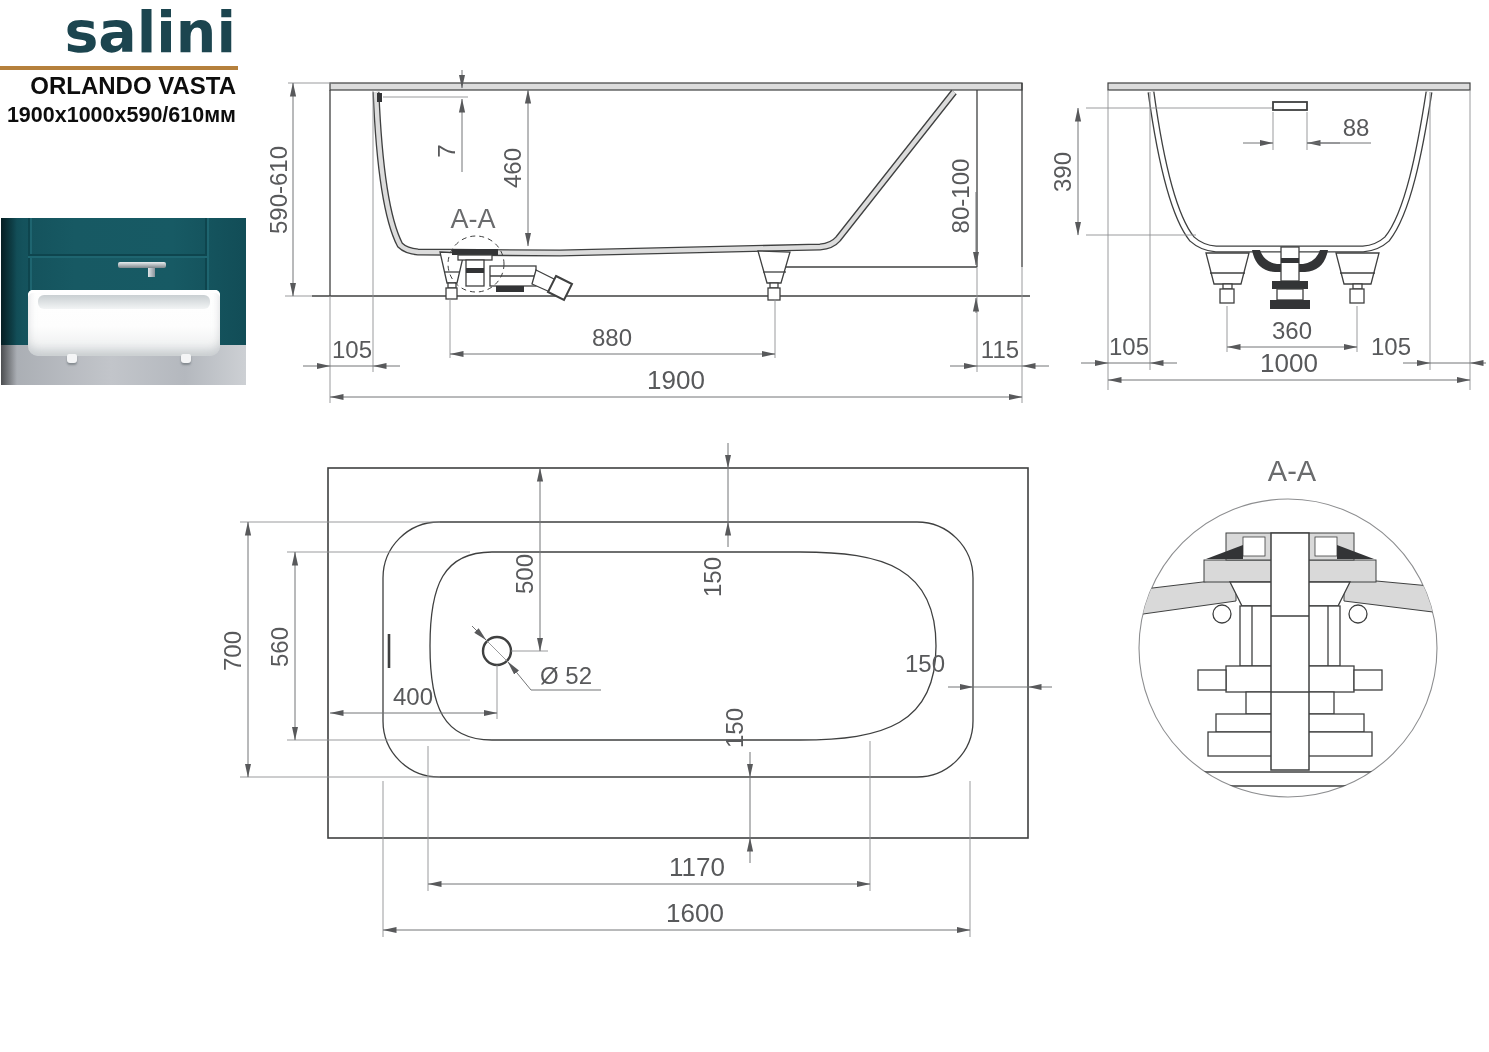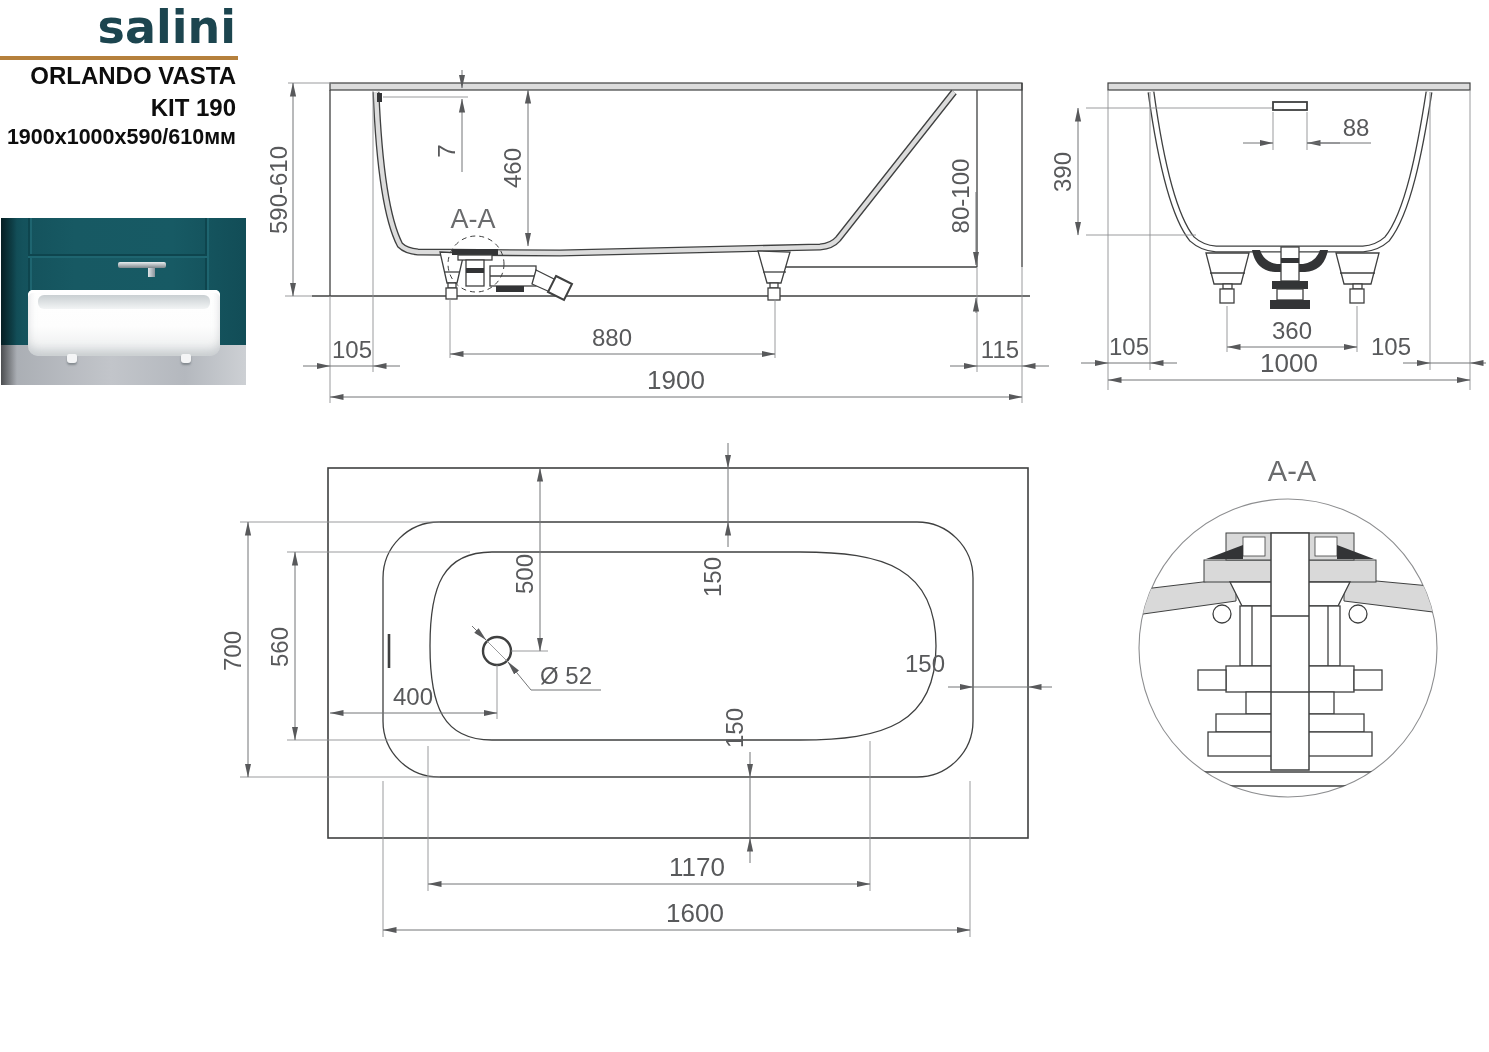--- a/index.html
+++ b/index.html
@@ -1,21 +1,21 @@
 <!DOCTYPE html>
 <html><head>
 <meta charset="utf-8">
 <style>
   html,body{margin:0;padding:0;background:#fff;}
   body{width:1489px;height:1052px;position:relative;font-family:"Liberation Sans",sans-serif;overflow:hidden;}
 
   
   .brand{position:absolute;left:0;top:6px;width:240px;}
   .brand .logo{font-family:"DejaVu Sans",sans-serif;font-weight:bold;color:#1c454f;
-    font-size:46px;line-height:.92;text-align:right;letter-spacing:0;padding-right:4px;}
+    font-size:57px;line-height:.92;text-align:right;letter-spacing:0;padding-right:4px;}
   .brand .rule{height:4px;background:#b5803c;margin-top:8px;width:238px;}
   .brand .p1,.brand .p2{font-weight:bold;color:#0d0d0d;font-size:24px;text-align:right;
     padding-right:4px;line-height:1.33;}
   .brand .sz{font-weight:bold;color:#0d0d0d;font-size:21.5px;text-align:right;padding-right:4px;line-height:1.3;}
 
   
   .photo{position:absolute;left:1px;top:218px;width:245px;height:167px;overflow:hidden;background:#15555f;}
   .photo .wall{position:absolute;left:0;top:0;right:0;height:128px;
     background:linear-gradient(90deg,#0d434c 0%,#14525c 9%,#175963 30%,#175a64 70%,#124d57 100%);}
   .photo .pline{position:absolute;top:0;bottom:39px;width:2px;background:#0e454e;box-shadow:2px 0 0 #1e6570;}
@@ -54,21 +54,20 @@
   text.big{font-size:26px;}
   text.sec{fill:#6a6b6d;font-size:27px;}
 </style>
 </head>
 <body>
 
 <div class="brand">
   <div class="logo">salini</div>
   <div class="rule"></div>
   <div class="p1">ORLANDO VASTA</div>
-  <div class="p2">KIT 190</div>
   <div class="sz">1900x1000x590/610мм</div>
 </div>
 
 <div class="photo">
   <div class="wall"></div>
   <div class="pline l"></div>
   <div class="pline r"></div>
   <div class="phline"></div>
   <div class="floor"></div>
   <div class="faucet"></div>

